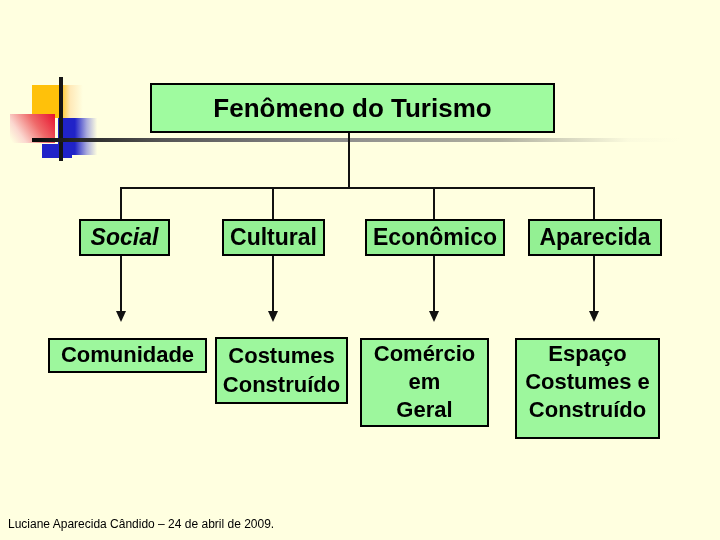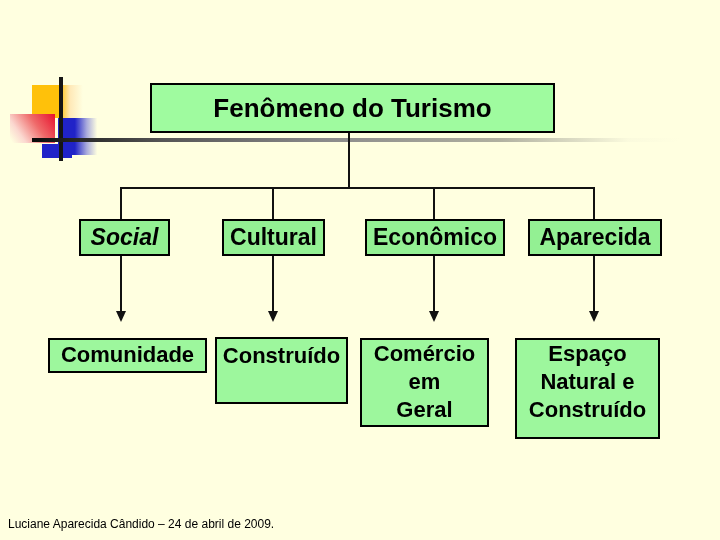--- a/index.html
+++ b/index.html
@@ -123,28 +123,29 @@
   <div class="arrow-head h2"></div>
   <div class="arrow-line a3"></div>
   <div class="arrow-head h3"></div>
   <div class="arrow-line a4"></div>
   <div class="arrow-head h4"></div>
 
   <div class="gbox lvl3 b-comunidade">
     <span>Comunidade</span>
   </div>
   <div class="gbox lvl3 b-costumes">
+    <span>Costumes</span>
     <span>Construído</span>
   </div>
   <div class="gbox lvl3 b-comercio">
     <span>Comércio</span>
     <span>em</span>
     <span>Geral</span>
   </div>
   <div class="gbox lvl3 b-espaco">
     <span>Espaço</span>
-    <span>Natural e</span>
+    <span>Costumes e</span>
     <span>Construído</span>
   </div>
 
   <div class="footer">Luciane Aparecida Cândido – 24 de abril de 2009.</div>
 
 </div>
 
 </body></html>

